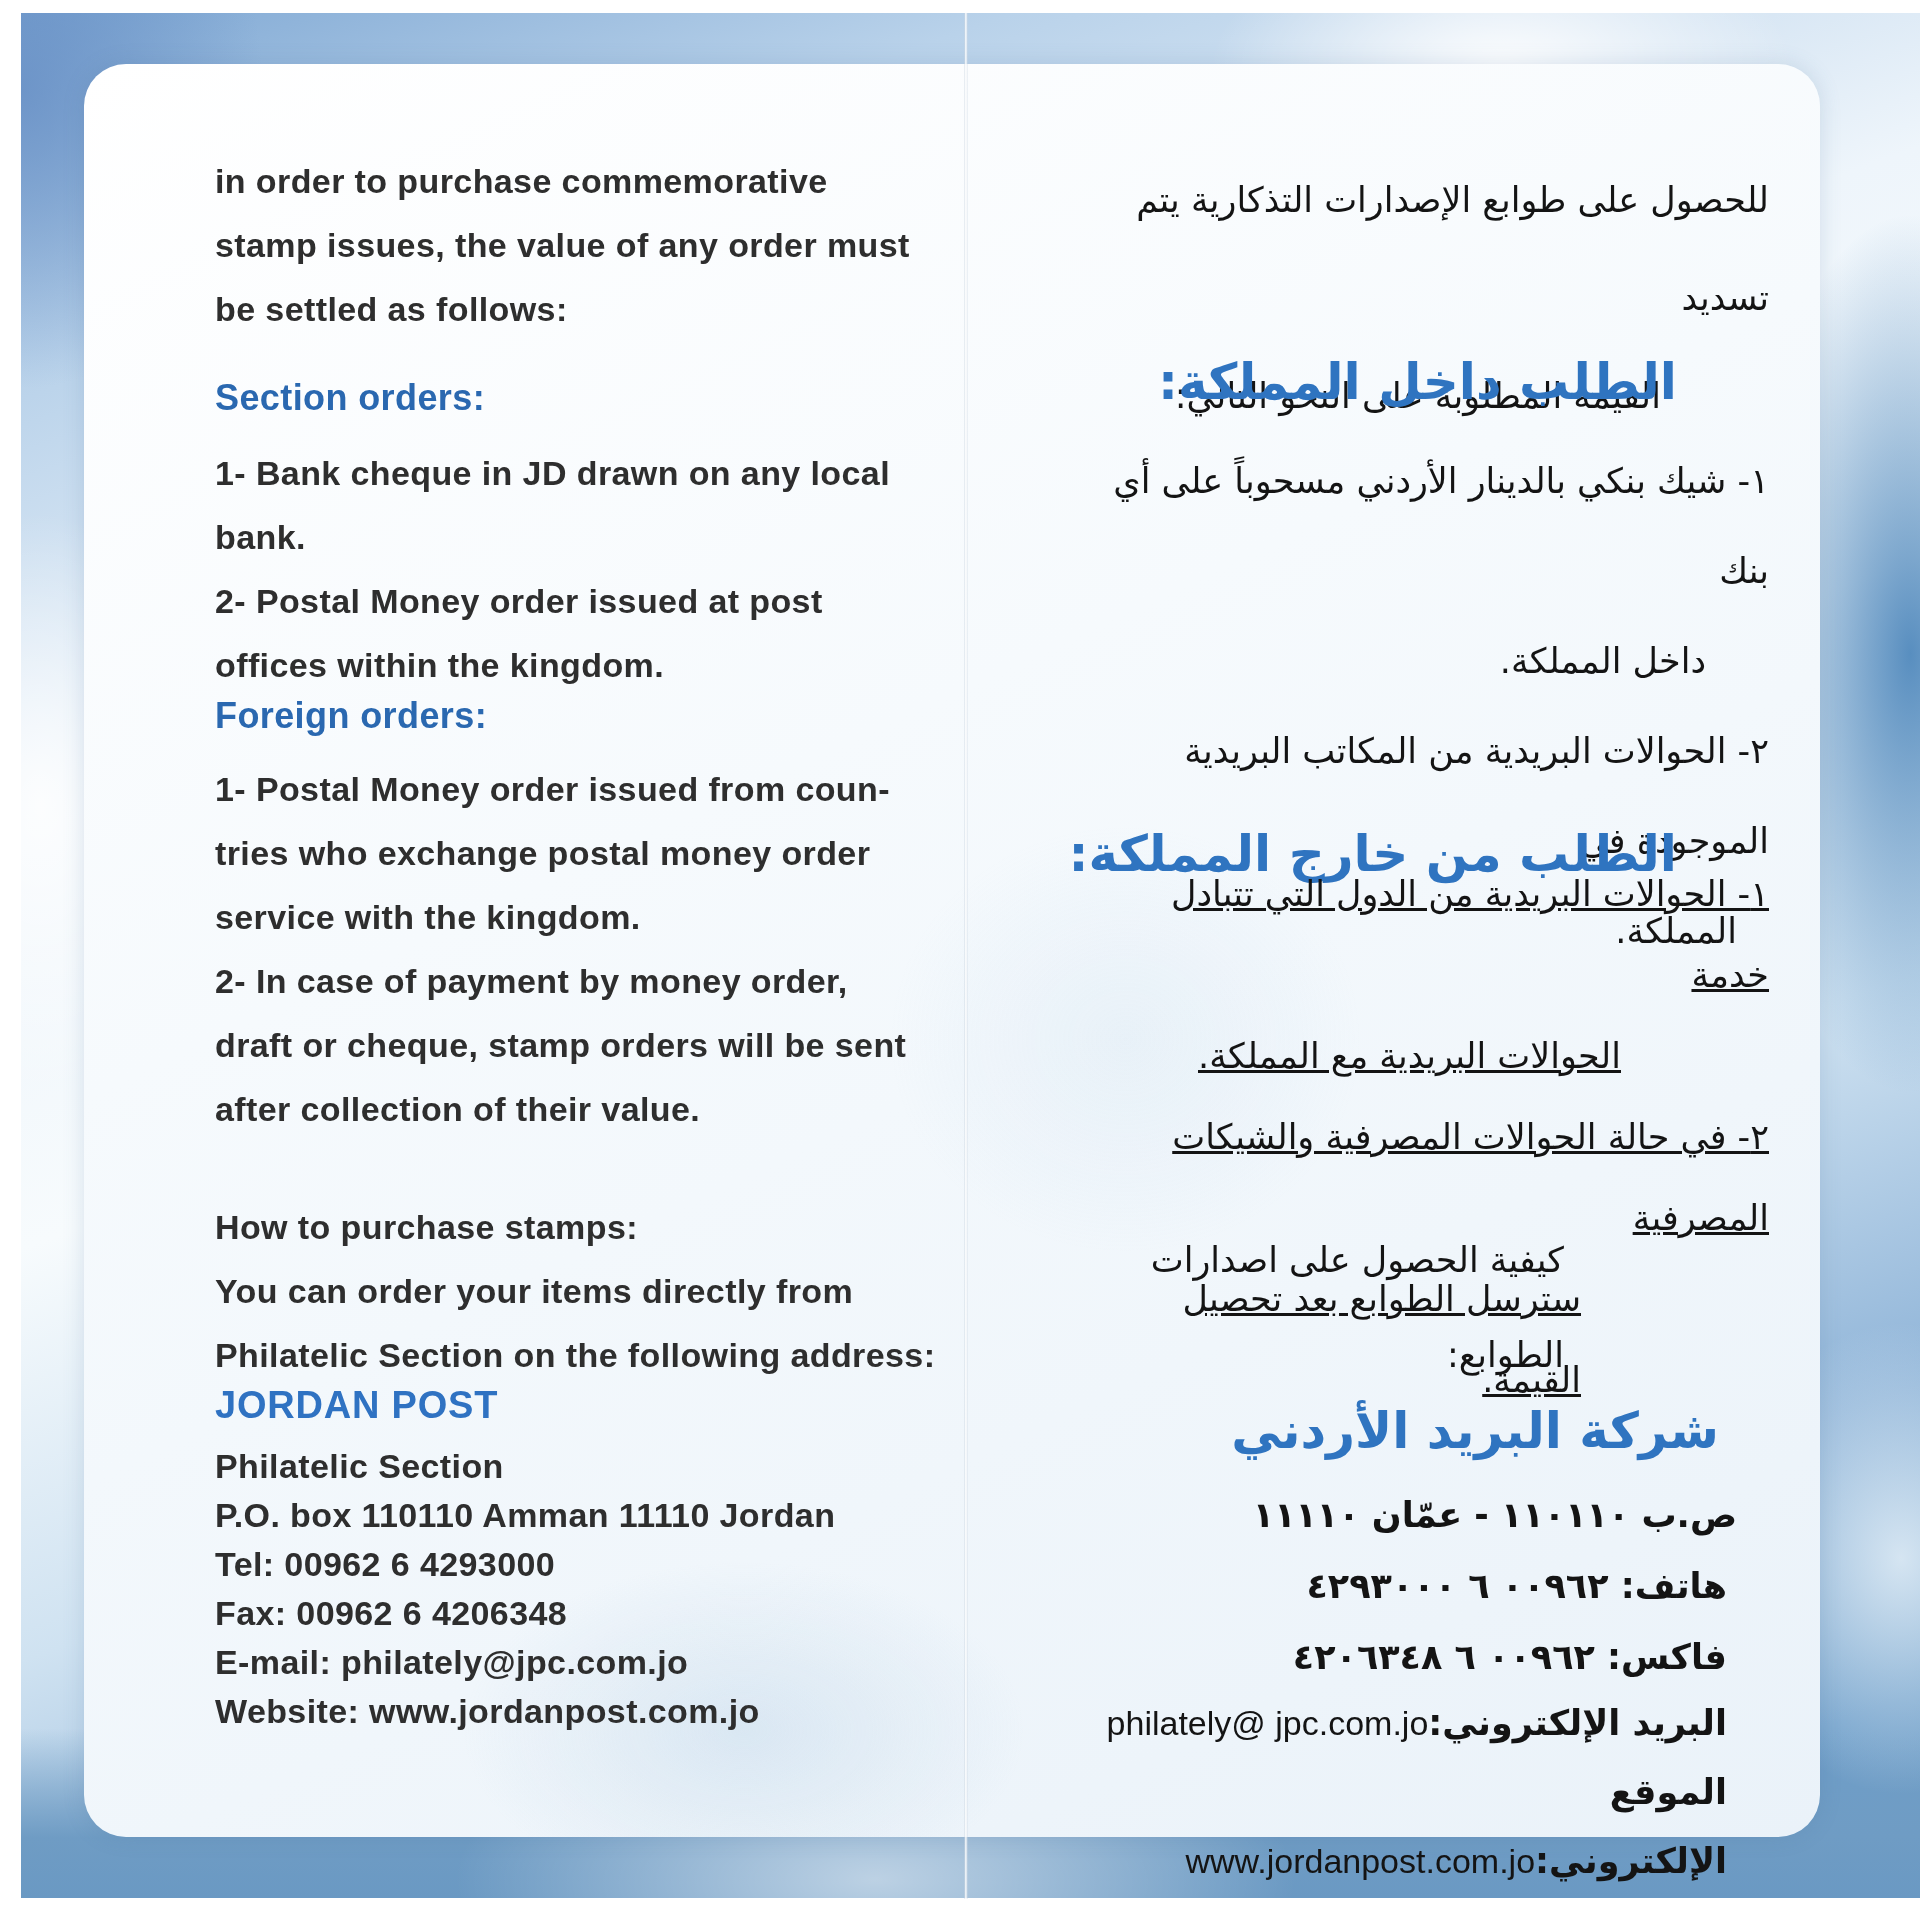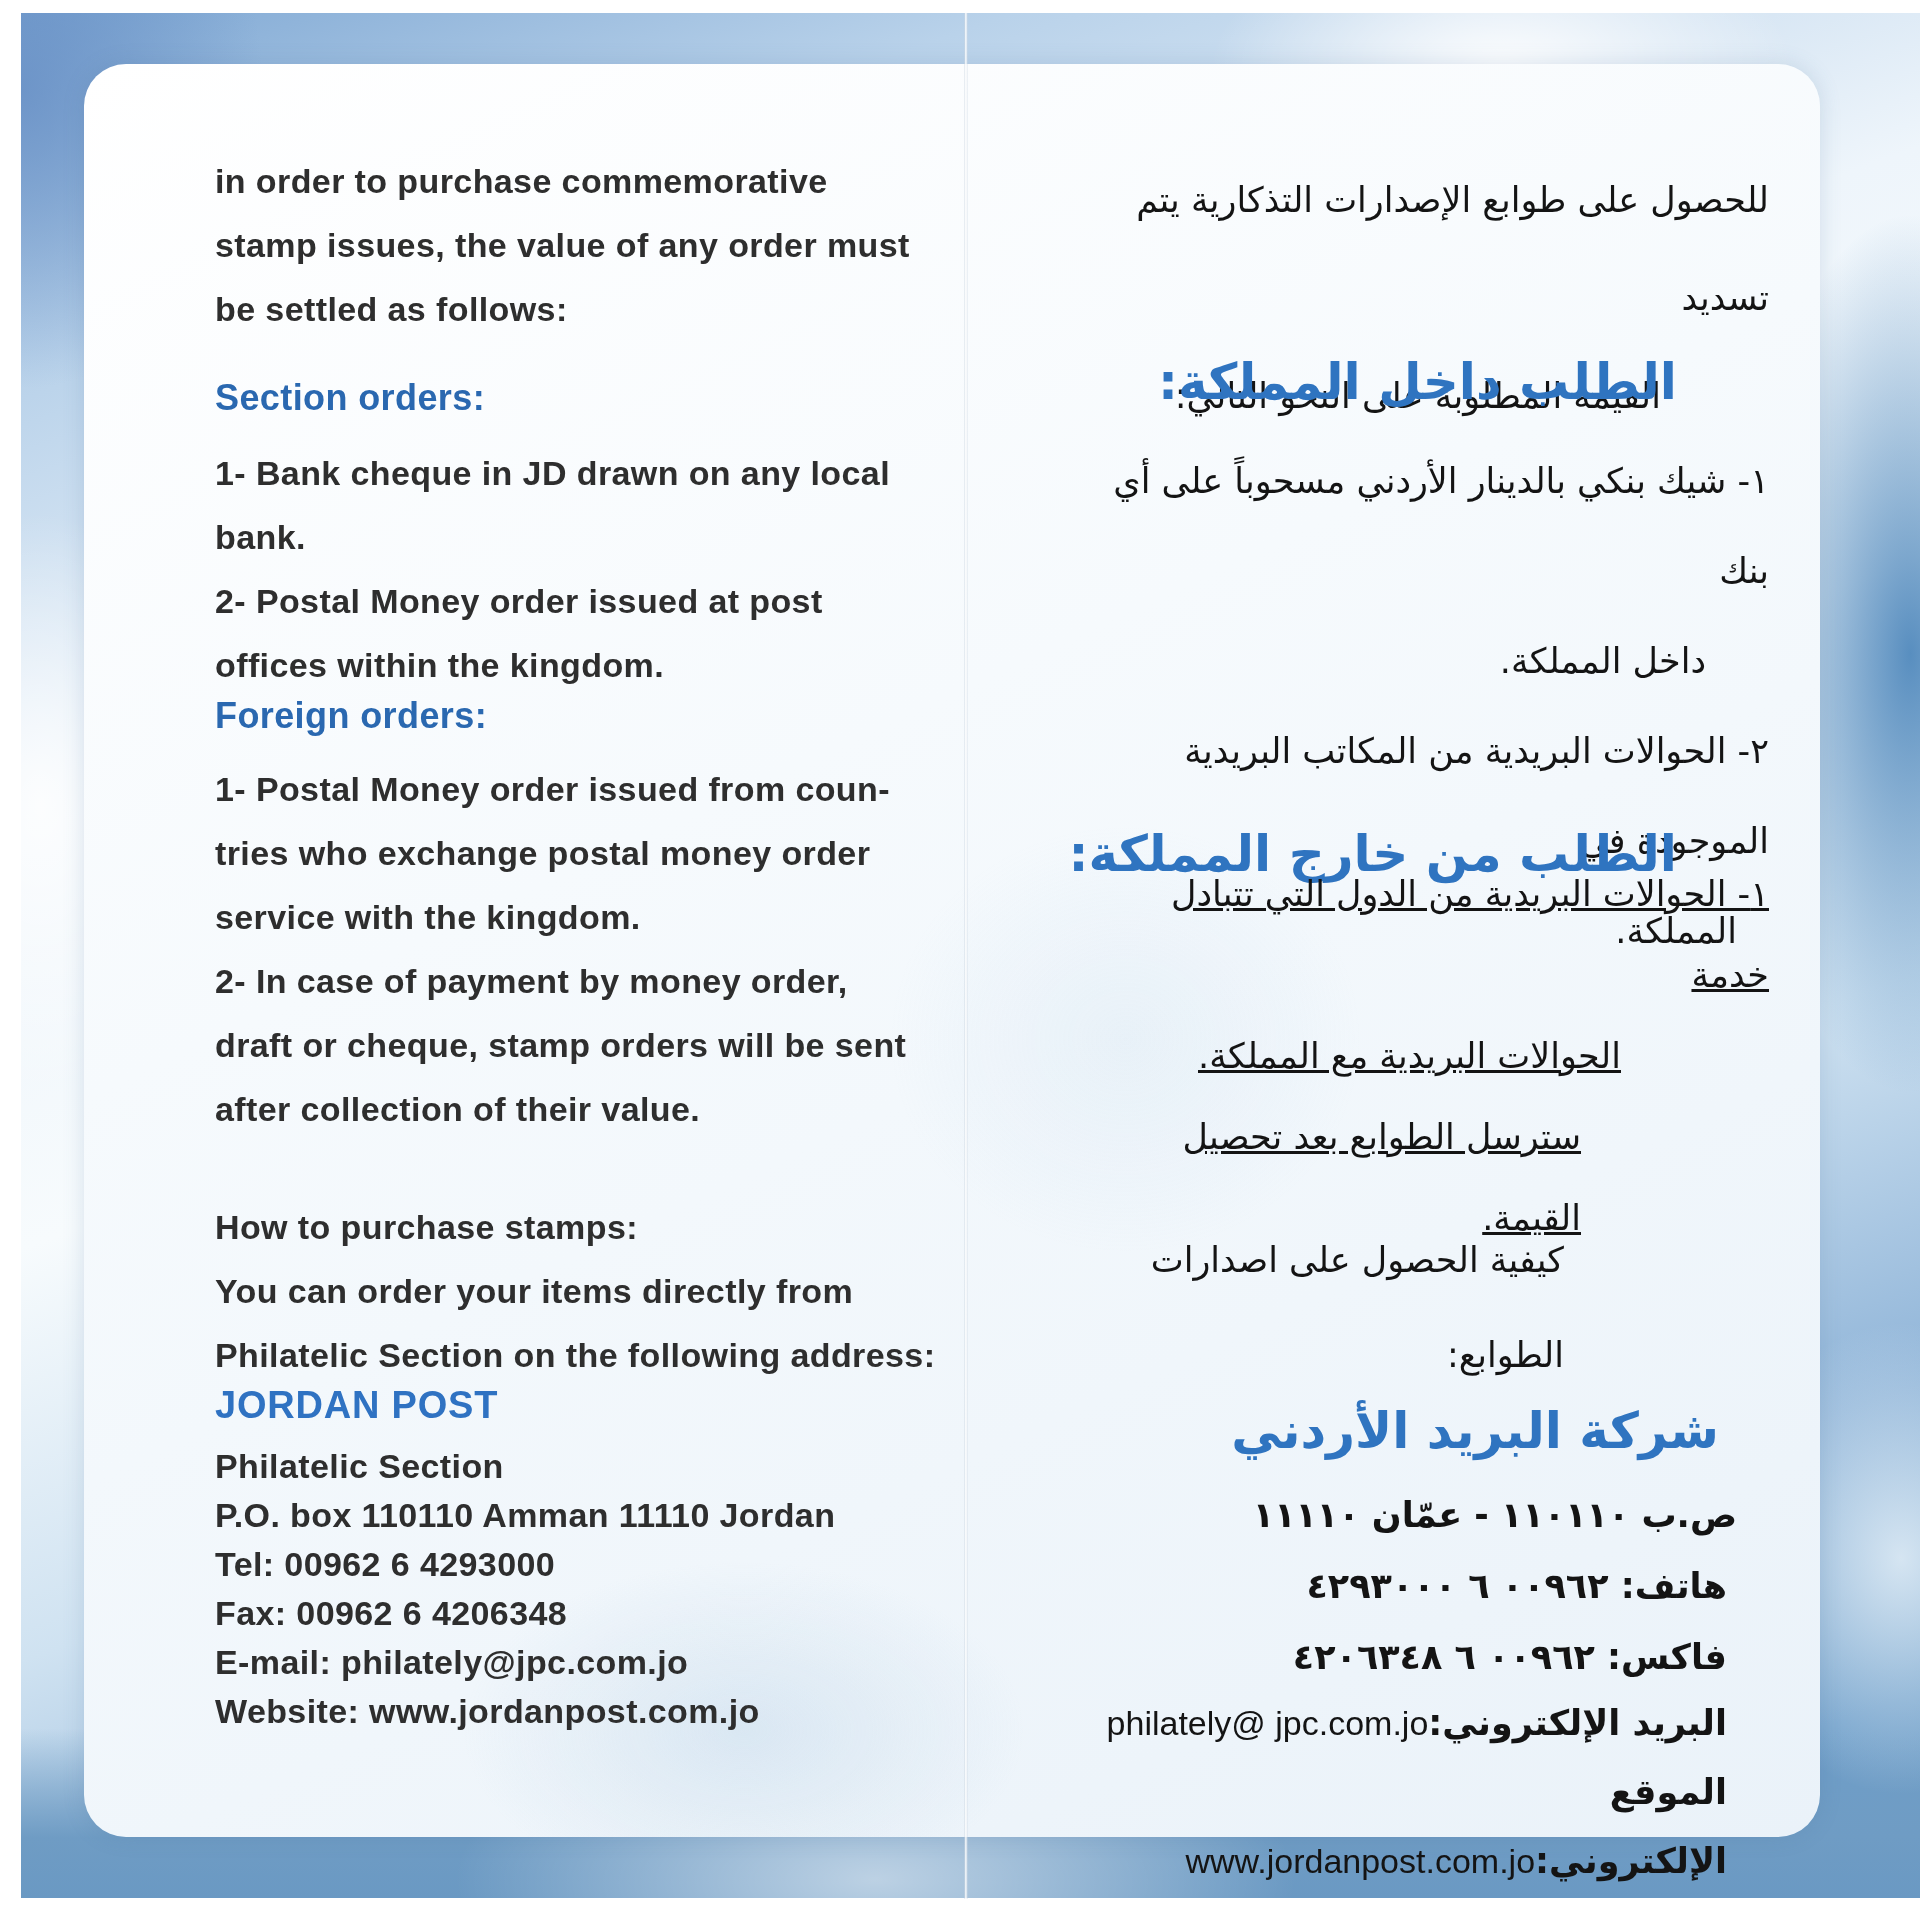--- a/index.html
+++ b/index.html
@@ -121,20 +121,21 @@
     <span class="ar-line i78">داخل المملكة.</span>
     <span class="ar-line">٢- الحوالات البريدية من المكاتب البريدية الموجودة في</span>
     <span class="ar-line i40">المملكة.</span>
   </div>
 
   <div class="ar-block ar-h ar-for-h i115">الطلب من خارج المملكة:</div>
 
   <div class="ar-block ar-for">
     <span class="ar-line">١- الحوالات البريدية من الدول التي تتبادل خدمة</span>
     <span class="ar-line i185">الحوالات البريدية مع المملكة.</span>
+    <span class="ar-line">٢- في حالة الحوالات المصرفية والشيكات المصرفية</span>
     <span class="ar-line i235">سترسل الطوابع بعد تحصيل القيمة.</span>
   </div>
 
   <div class="ar-block ar-howto">
     <span class="ar-line i255">كيفية الحصول على اصدارات الطوابع:</span>
   </div>
 
   <div class="ar-block ar-h ar-co-h i62">شركة البريد الأردني</div>
 
   <div class="ar-block ar-addr">

